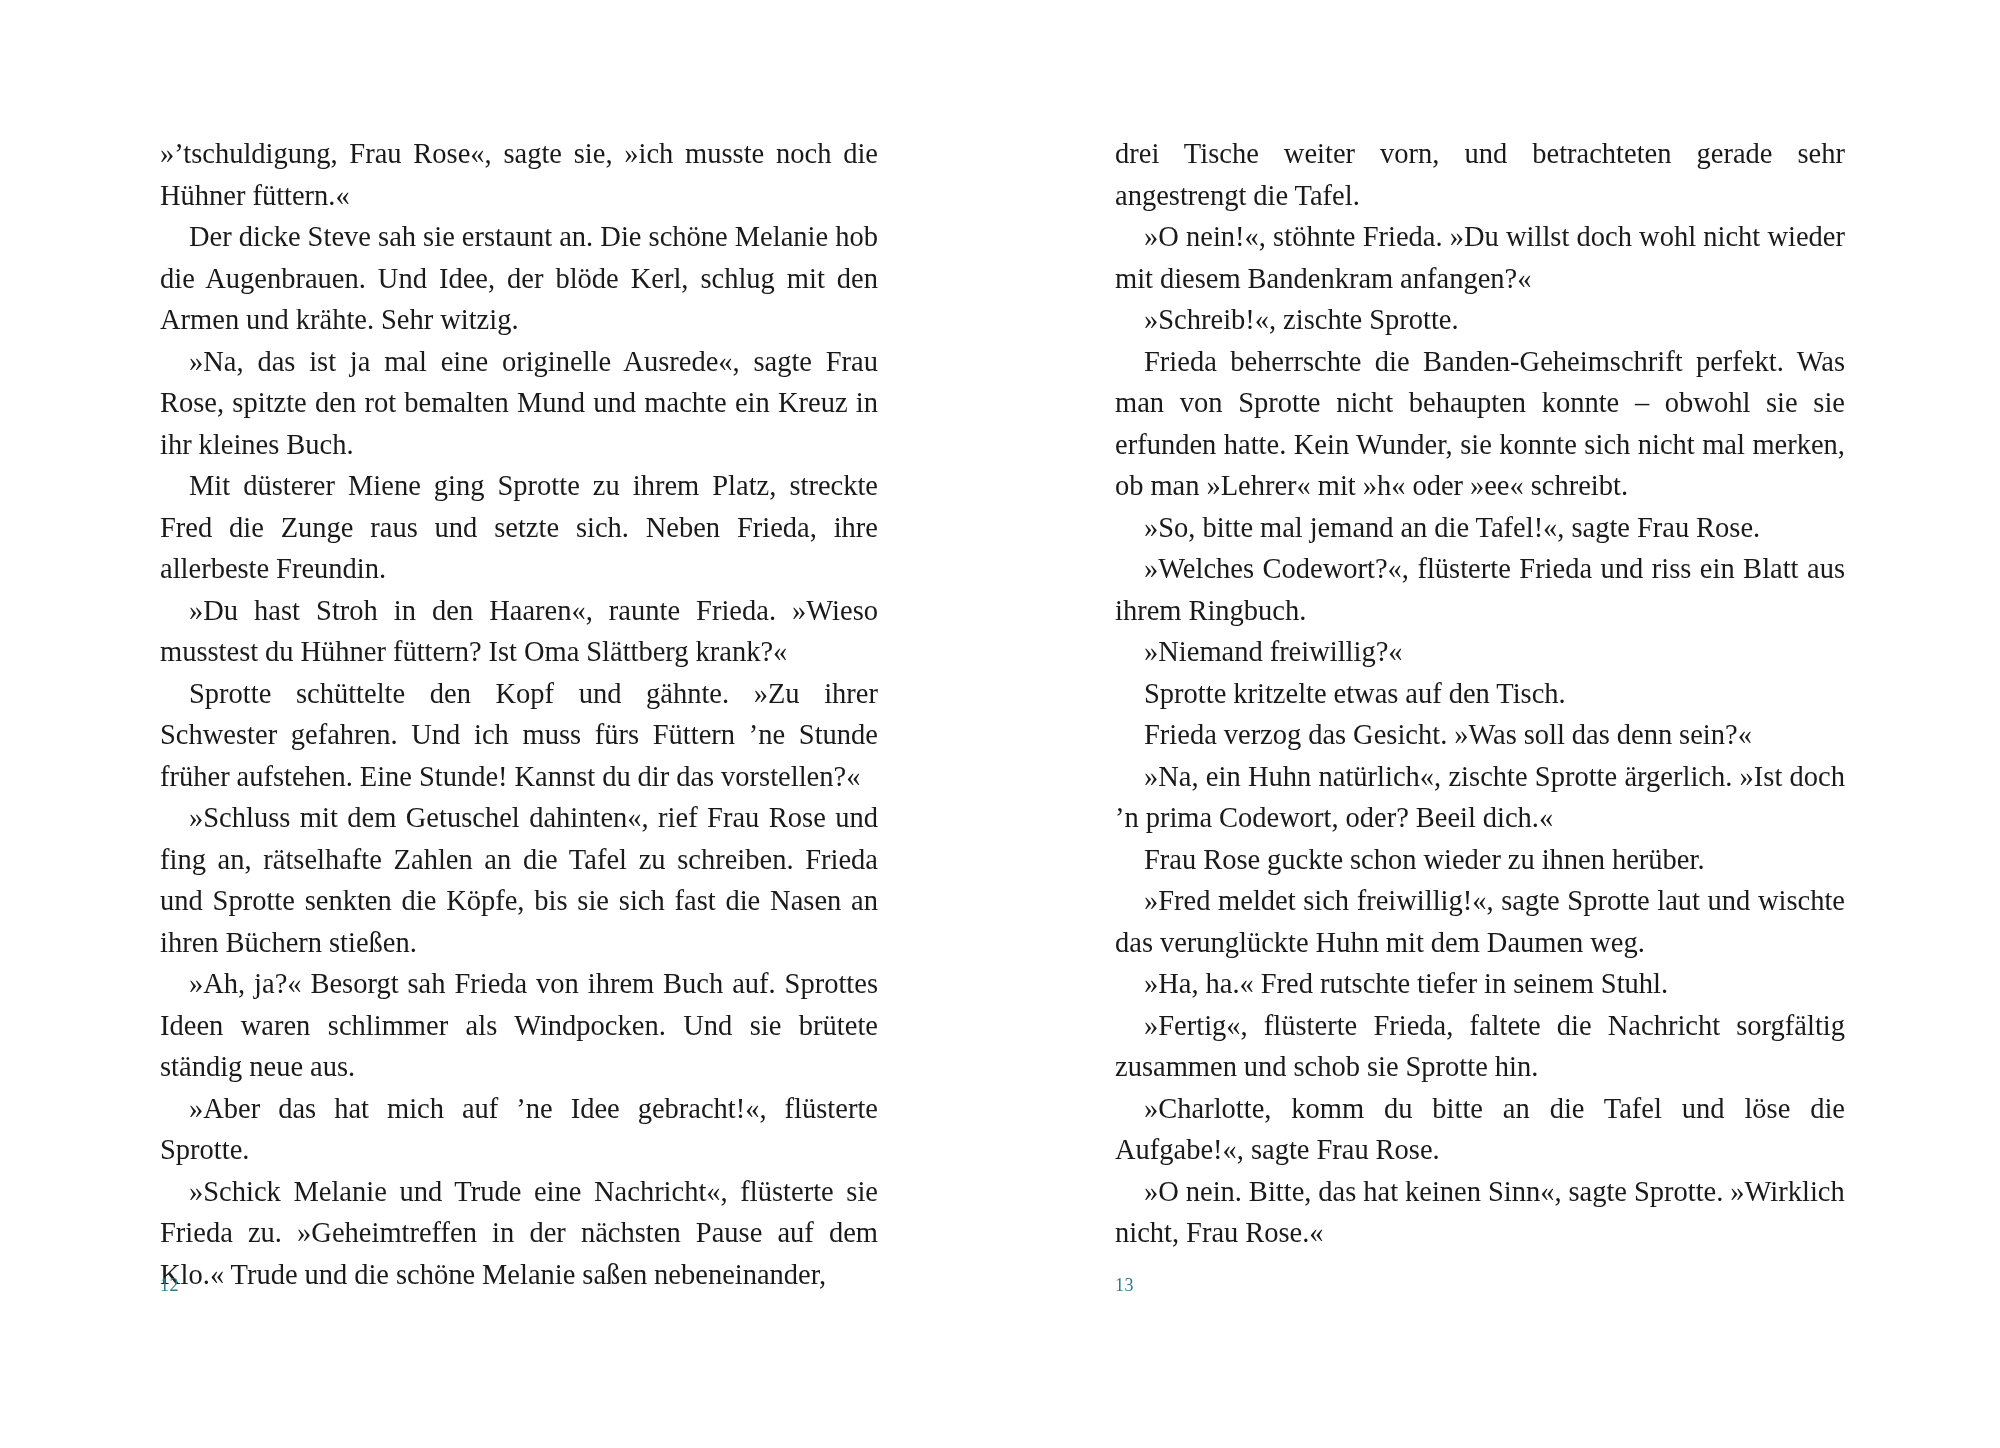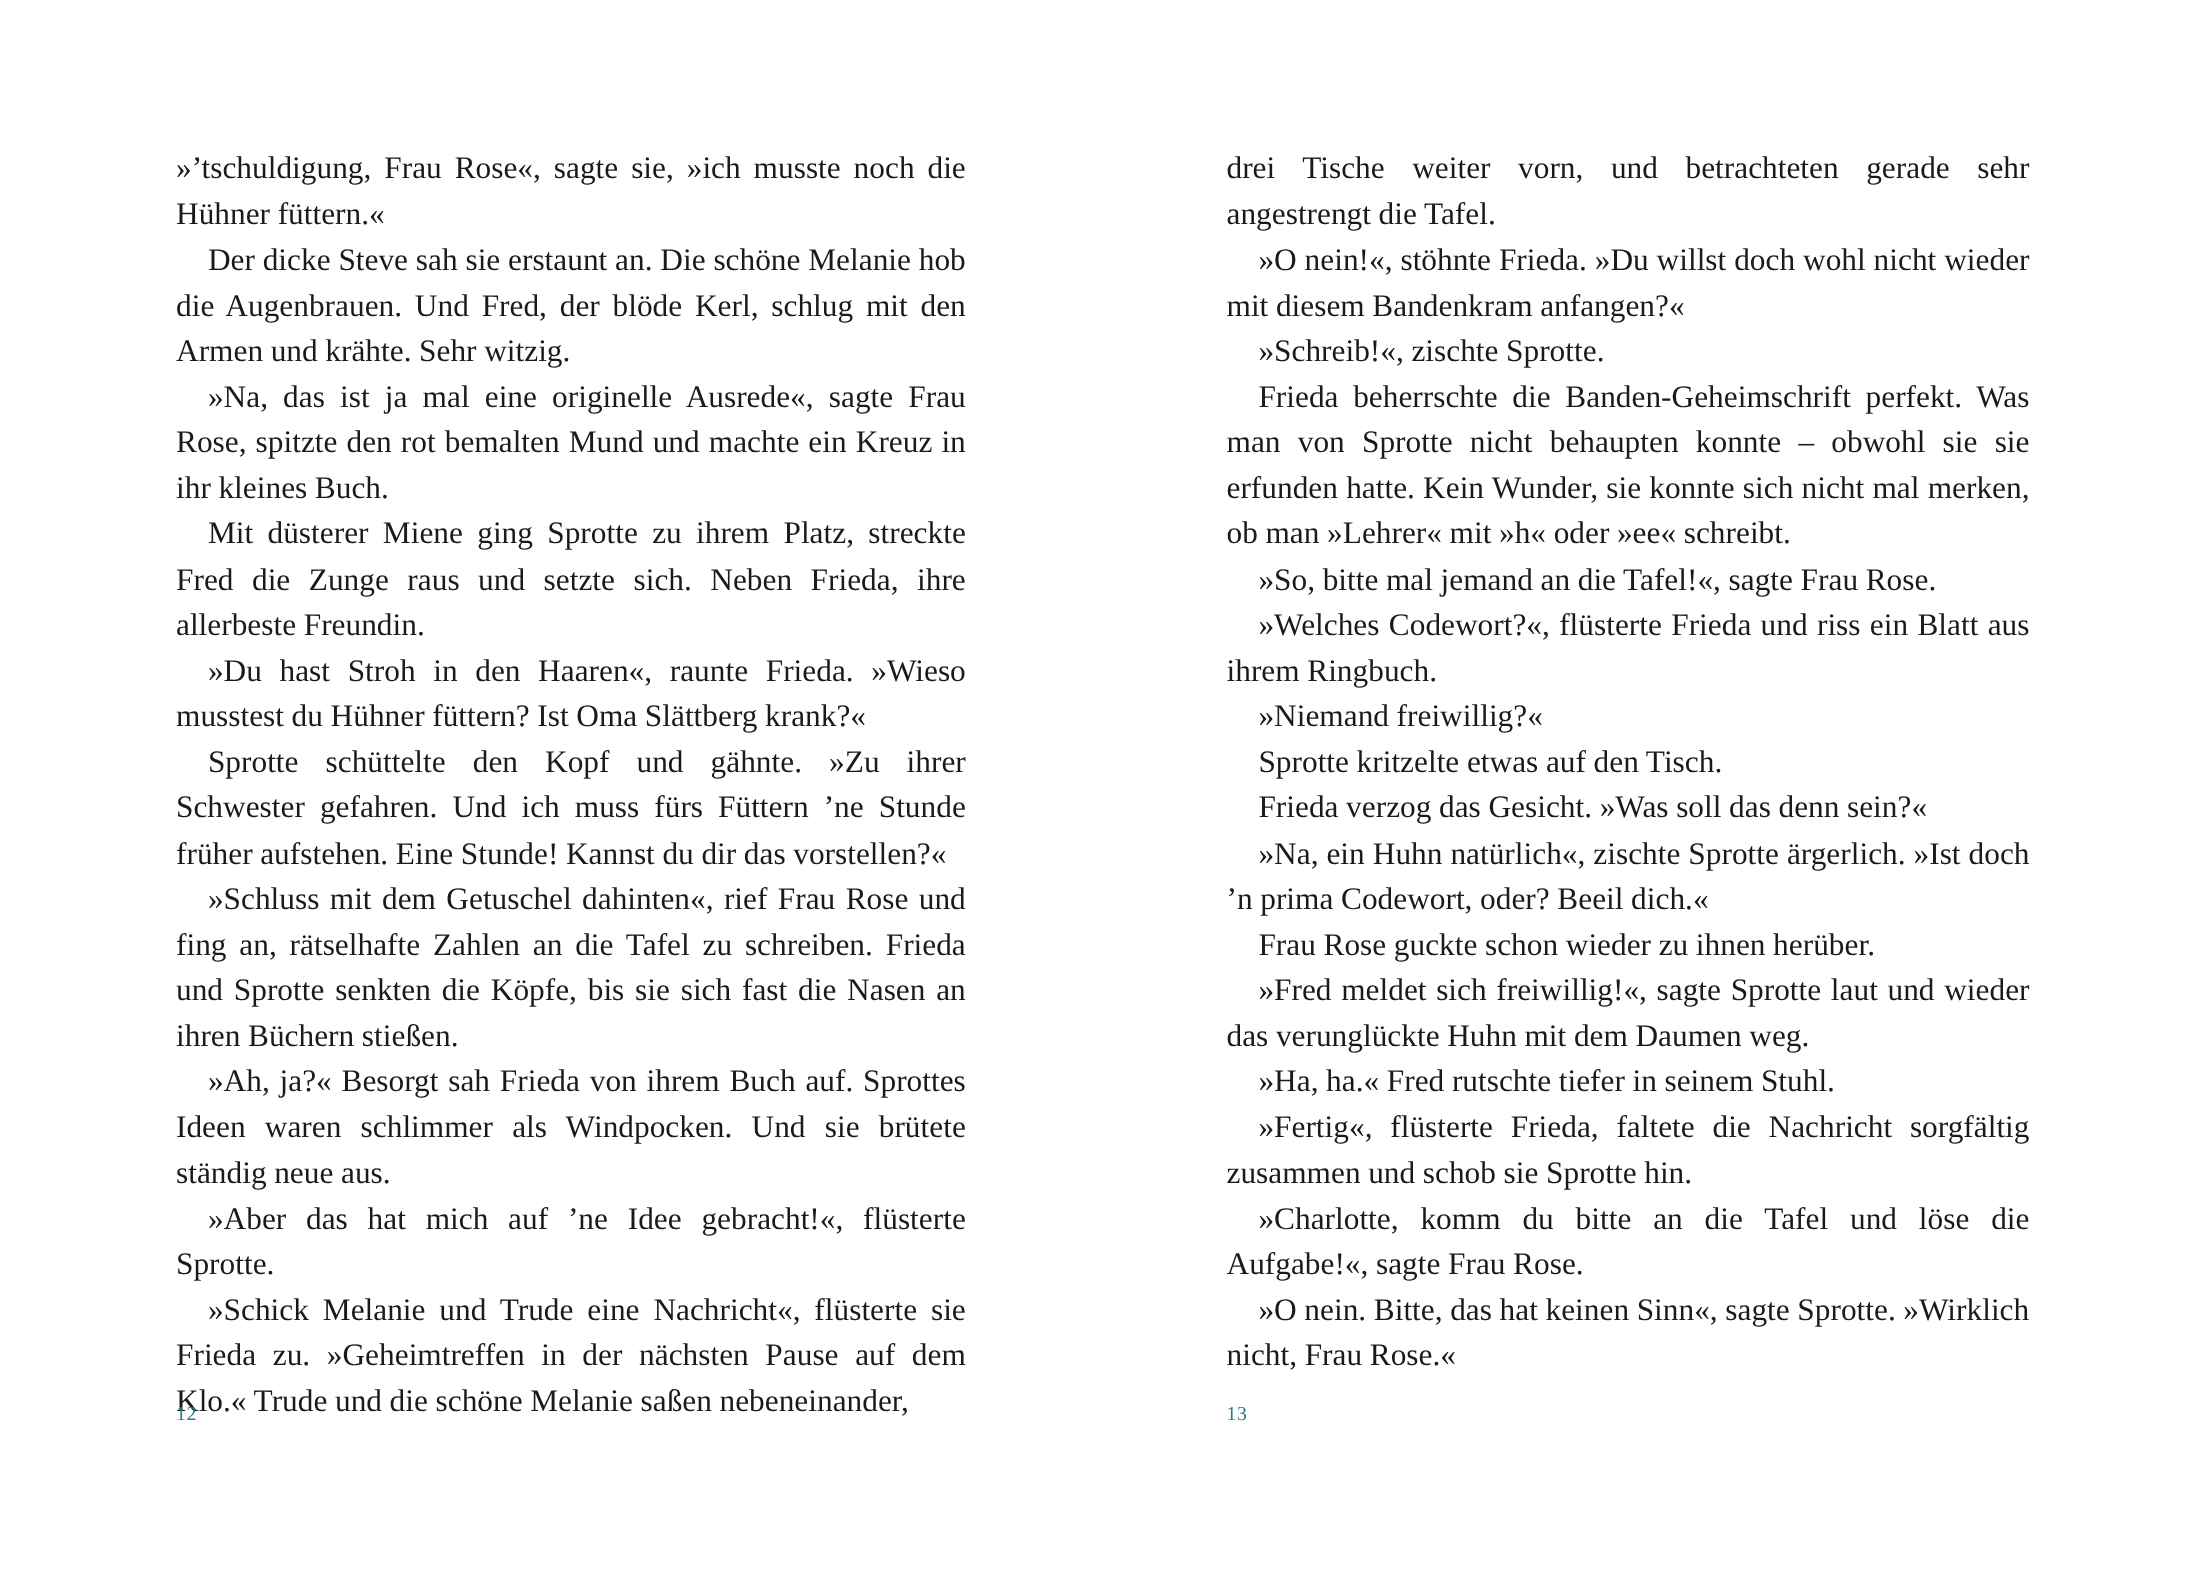--- a/index.html
+++ b/index.html
@@ -66,21 +66,21 @@
   }
 </style>
 </head>
 <body>
 
 <div class="spread">
 
   <div class="page page-left">
     <div class="textblock">
       <p class="para">»’tschuldigung, Frau Rose«, sagte sie, »ich musste noch die Hühner füttern.«</p>
-      <p class="para indent">Der dicke Steve sah sie erstaunt an. Die schöne Melanie hob die Augenbrauen. Und Fred, der blöde Kerl, schlug mit den Armen und krähte. Sehr witzig.</p>
+      <p class="para indent">Der dicke Steve sah sie erstaunt an. Die schöne Melanie hob die Augenbrauen. Und Idee, der blöde Kerl, schlug mit den Armen und krähte. Sehr witzig.</p>
       <p class="para indent">»Na, das ist ja mal eine originelle Ausrede«, sagte Frau Rose, spitzte den rot bemalten Mund und machte ein Kreuz in ihr kleines Buch.</p>
       <p class="para indent">Mit düsterer Miene ging Sprotte zu ihrem Platz, streckte Fred die Zunge raus und setzte sich. Neben Frieda, ihre allerbeste Freundin.</p>
       <p class="para indent">»Du hast Stroh in den Haaren«, raunte Frieda. »Wieso musstest du Hühner füttern? Ist Oma Slättberg krank?«</p>
       <p class="para indent">Sprotte schüttelte den Kopf und gähnte. »Zu ihrer Schwester gefahren. Und ich muss fürs Füttern ’ne Stunde früher aufstehen. Eine Stunde! Kannst du dir das vorstellen?«</p>
       <p class="para indent">»Schluss mit dem Getuschel dahinten«, rief Frau Rose und fing an, rätselhafte Zahlen an die Tafel zu schreiben. Frieda und Sprotte senkten die Köpfe, bis sie sich fast die Nasen an ihren Büchern stießen.</p>
       <p class="para indent">»Ah, ja?« Besorgt sah Frieda von ihrem Buch auf. Sprottes Ideen waren schlimmer als Windpocken. Und sie brütete ständig neue aus.</p>
       <p class="para indent">»Aber das hat mich auf ’ne Idee gebracht!«, flüsterte Sprotte.</p>
       <p class="para indent">»Schick Melanie und Trude eine Nachricht«, flüsterte sie Frieda zu. »Geheimtreffen in der nächsten Pause auf dem Klo.« Trude und die schöne Melanie saßen nebeneinander,</p>
     </div>
     <div class="folio">12</div>
@@ -92,21 +92,21 @@
       <p class="para indent">»O nein!«, stöhnte Frieda. »Du willst doch wohl nicht wieder mit diesem Bandenkram anfangen?«</p>
       <p class="para indent">»Schreib!«, zischte Sprotte.</p>
       <p class="para indent">Frieda beherrschte die Banden-Geheimschrift perfekt. Was man von Sprotte nicht behaupten konnte – obwohl sie sie erfunden hatte. Kein Wunder, sie konnte sich nicht mal merken, ob man »Lehrer« mit »h« oder »ee« schreibt.</p>
       <p class="para indent">»So, bitte mal jemand an die Tafel!«, sagte Frau Rose.</p>
       <p class="para indent">»Welches Codewort?«, flüsterte Frieda und riss ein Blatt aus ihrem Ringbuch.</p>
       <p class="para indent">»Niemand freiwillig?«</p>
       <p class="para indent">Sprotte kritzelte etwas auf den Tisch.</p>
       <p class="para indent">Frieda verzog das Gesicht. »Was soll das denn sein?«</p>
       <p class="para indent">»Na, ein Huhn natürlich«, zischte Sprotte ärgerlich. »Ist doch ’n prima Codewort, oder? Beeil dich.«</p>
       <p class="para indent">Frau Rose guckte schon wieder zu ihnen herüber.</p>
-      <p class="para indent">»Fred meldet sich freiwillig!«, sagte Sprotte laut und wieder das verunglückte Huhn mit dem Daumen weg.</p>
+      <p class="para indent">»Fred meldet sich freiwillig!«, sagte Sprotte laut und wischte das verunglückte Huhn mit dem Daumen weg.</p>
       <p class="para indent">»Ha, ha.« Fred rutschte tiefer in seinem Stuhl.</p>
       <p class="para indent">»Fertig«, flüsterte Frieda, faltete die Nachricht sorgfältig zusammen und schob sie Sprotte hin.</p>
       <p class="para indent">»Charlotte, komm du bitte an die Tafel und löse die Aufgabe!«, sagte Frau Rose.</p>
       <p class="para indent last">»O nein. Bitte, das hat keinen Sinn«, sagte Sprotte. »Wirklich nicht, Frau Rose.«</p>
     </div>
     <div class="folio">13</div>
   </div>
 
 </div>
 

